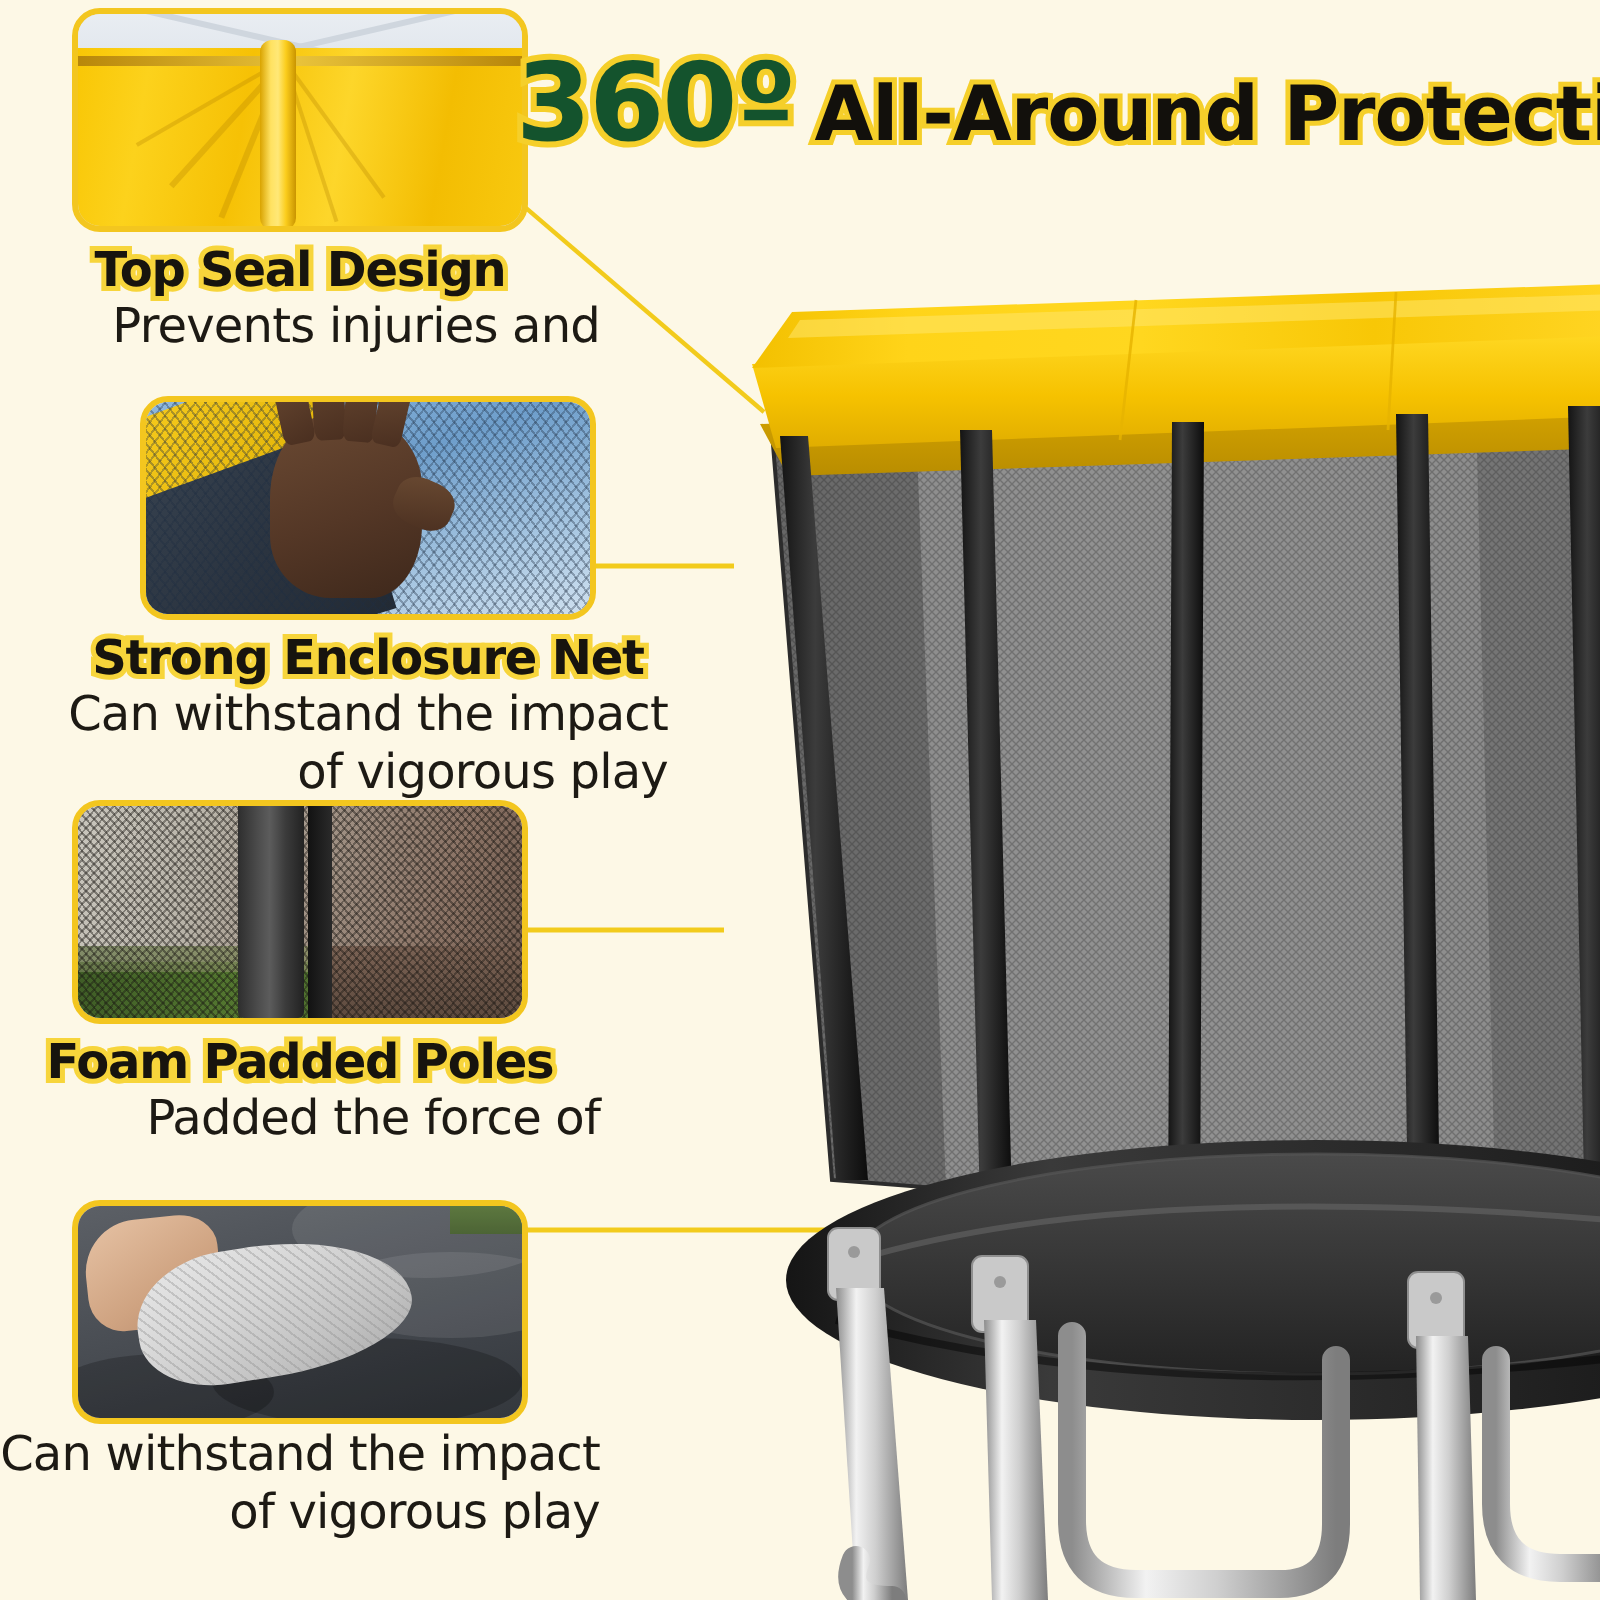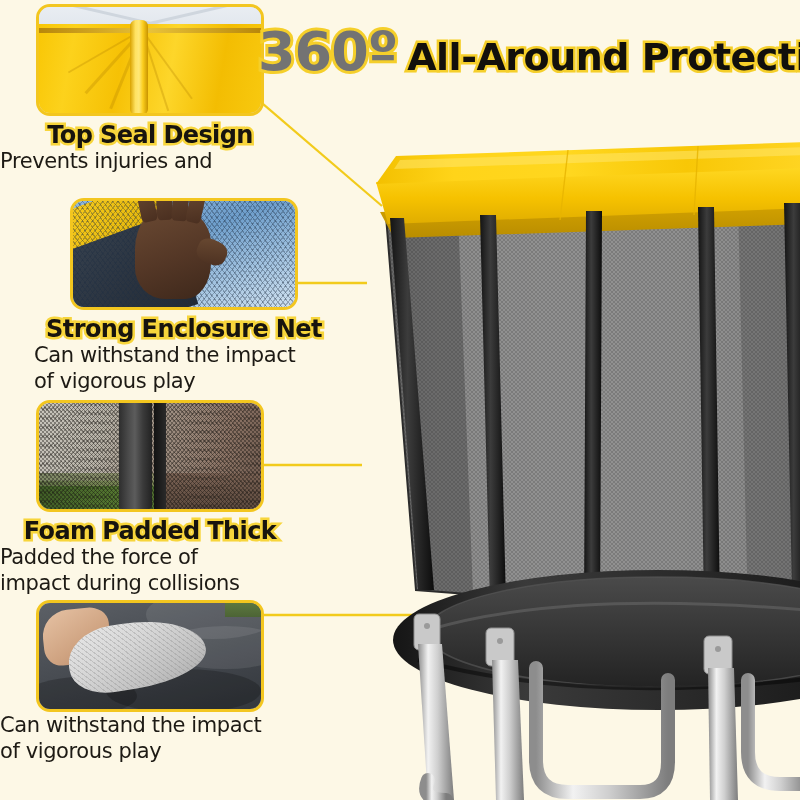--- a/index.html
+++ b/index.html
@@ -12,21 +12,21 @@
   }
   .stage { position:absolute; inset:0; width:800px; height:800px; overflow:hidden; }
 
   
   .headline {
     position:absolute; left:258px; top:20px;
     display:flex; align-items:baseline; gap:10px;
     white-space:nowrap; z-index:40;
   }
   .headline .deg {
-    font-size:54px; font-weight:900; color:#737373; letter-spacing:-1px;
+    font-size:54px; font-weight:900; color:#14532d; letter-spacing:-1px;
     -webkit-text-stroke:6px #f5cf2a; paint-order:stroke fill;
     font-family:"DejaVu Sans", sans-serif;
   }
   .headline .rest {
     font-size:38px; font-weight:900; color:#12100c; letter-spacing:-0.5px;
     -webkit-text-stroke:5px #f5cf2a; paint-order:stroke fill;
     font-family:"DejaVu Sans", sans-serif;
   }
 
   
@@ -41,22 +41,22 @@
   }
   .thumb .art { position:absolute; inset:0; }
   .f-title {
     text-align:center; margin-top:7px;
     font-size:24px; font-weight:900; color:#17140e;
     letter-spacing:-0.6px; line-height:1.04;
     -webkit-text-stroke:5px #f7d53b; paint-order:stroke fill;
     font-family:"DejaVu Sans", sans-serif;
   }
   .f-desc {
-    text-align:left; margin-top:2px;
-    font-size:21px; font-weight:500; color:#1d1a14;
+    text-align:right; margin-top:2px;
+    font-size:24px; font-weight:500; color:#1d1a14;
     line-height:1.14; letter-spacing:-0.4px;
     font-family:"DejaVu Sans", sans-serif;
   }
 
   
   .seal-sky { position:absolute; left:0; top:0; width:100%; height:26%;
     background:linear-gradient(180deg,#e9edf2 0%,#dfe5ec 100%); }
   .seal-body { position:absolute; left:-4%; top:16%; width:108%; height:90%;
     background:
       linear-gradient(100deg,#f8c400 0%,#fcd21c 18%,#f6c105 38%,#fdd62a 58%,#f3bd02 78%,#f9cb12 100%);
@@ -309,23 +309,22 @@
       <div class="art">
         <div class="fp-bg"></div>
         <div class="fp-grass"></div>
         <div class="fp-grass2"></div>
         <div class="fp-floor"></div>
         <div class="fp-mesh"></div>
         <div class="fp-pole"></div>
         <div class="fp-strip"></div>
       </div>
     </div>
-    <div class="f-title">Foam Padded Thick</div>
+    <div class="f-title">Foam Padded Poles</div>
     <div class="f-desc">Padded the force of</div>
-    <div class="f-desc">impact during collisions</div>
   </div>
 
   <div class="feature" style="top:600px;">
     <div class="thumb">
       <div class="art">
         <div class="sp-bg"></div>
         <div class="sp-grass"></div>
         <div class="sp-fold" style="left:48%;top:-12%;width:60%;height:46%;"></div>
         <div class="sp-fold" style="left:56%;top:22%;width:56%;height:40%;"></div>
         <div class="sp-shadow" style="left:30%;top:62%;width:70%;height:42%;"></div>

